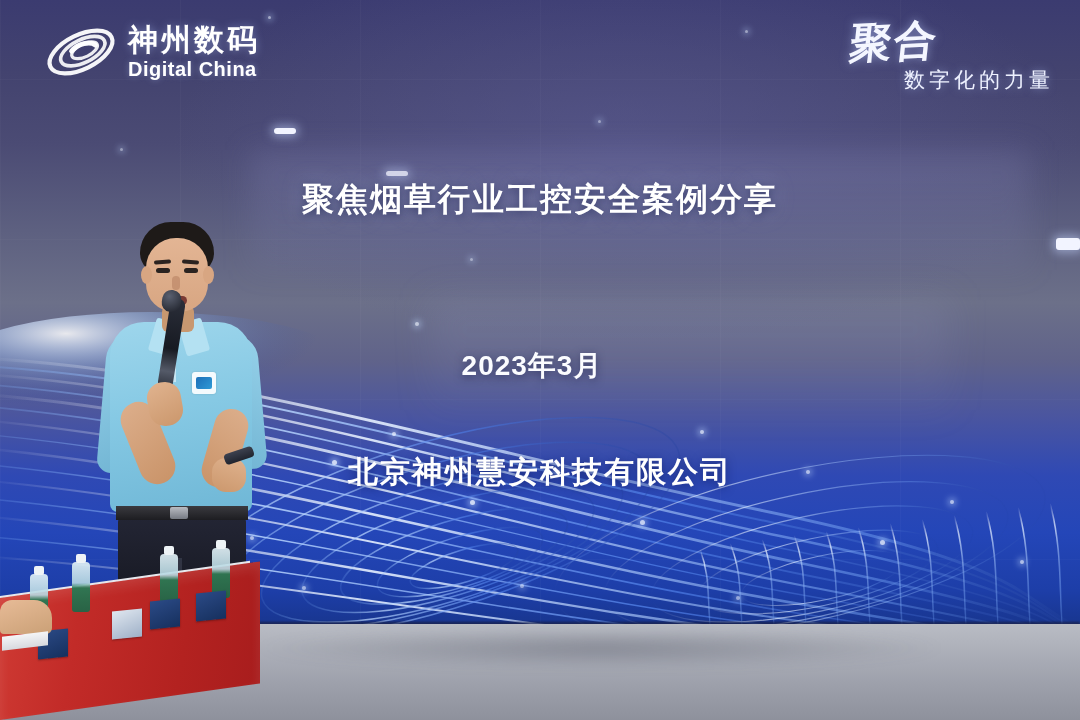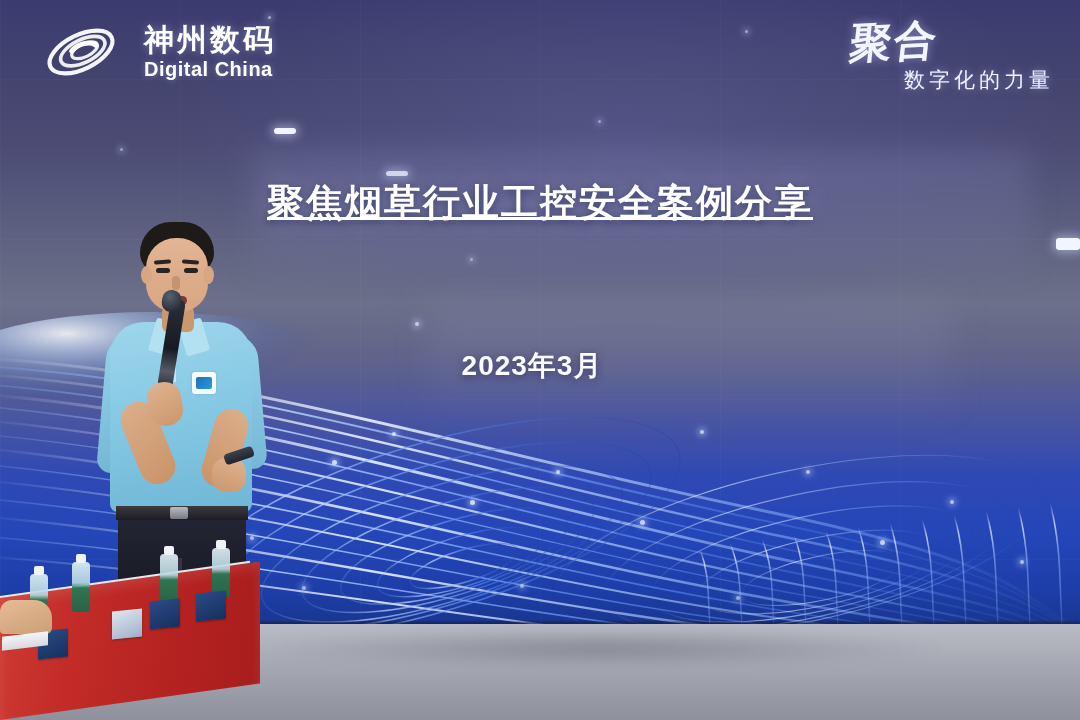--- a/index.html
+++ b/index.html
@@ -59,21 +59,21 @@
   
   .particles{position:absolute;inset:0;pointer-events:none;}
   .pt{position:absolute;border-radius:50%;background:#eaf2ff;box-shadow:0 0 6px 2px rgba(190,215,255,.75);}
 
   
   .lightbar{position:absolute;background:#f2f4ff;border-radius:3px;box-shadow:0 0 10px 3px rgba(200,215,255,.5);}
 
   
   .logo-dc{
     position:absolute;left:42px;top:20px;
-    display:flex;align-items:center;gap:24px;
+    display:flex;align-items:center;gap:8px;
   }
   .dc-mark{width:78px;height:64px;flex:0 0 auto;}
   .dc-text{display:flex;flex-direction:column;line-height:1;}
   .dc-cn{
     font-size:30px;font-weight:700;color:#ffffff;letter-spacing:3px;
     text-shadow:0 0 8px rgba(180,200,255,.45);
   }
   .dc-en{
     font-size:20px;font-weight:700;color:#ffffff;letter-spacing:.5px;margin-top:4px;
     text-shadow:0 0 6px rgba(180,200,255,.4);
@@ -95,24 +95,23 @@
   .slogan-sub{
     font-size:21px;font-weight:400;color:#eef1ff;letter-spacing:4px;
     margin-top:-4px;
     text-shadow:0 0 8px rgba(180,200,255,.5);
   }
 
   
   .slide-title{
     position:absolute;left:0;right:0;top:178px;
     text-align:center;
-    font-size:37px;font-weight:700;color:#ffffff;
+    font-size:32px;font-weight:700;color:#ffffff;
     letter-spacing:2px;
     text-shadow:0 2px 10px rgba(20,25,70,.6), 0 0 22px rgba(190,210,255,.35);
-    text-decoration:underline;
   }
   .slide-date{
     position:absolute;left:0;right:16px;top:347px;
     text-align:center;
     font-size:28px;font-weight:700;color:#fbfcff;letter-spacing:1px;
     text-shadow:0 2px 8px rgba(20,25,70,.55);
   }
   .slide-company{
     position:absolute;left:0;right:0;top:452px;
     text-align:center;
@@ -412,20 +411,21 @@
 
   <div class="slogan">
     <div>
       <span class="slogan-brush">聚合</span>
     </div>
     <div class="slogan-sub">数字化的力量</div>
   </div>
 
   <div class="slide-title">聚焦烟草行业工控安全案例分享</div>
   <div class="slide-date">2023年3月</div>
+  <div class="slide-company">北京神州慧安科技有限公司</div>
 
   <div class="floor-edge"></div>
   <div class="floor"></div>
   <div class="floor-shadow"></div>
 
   <div class="speaker">
     <div class="sp-pants"></div>
     <div class="sp-pants-split"></div>
     <div class="sp-shoulder-l"></div>
     <div class="sp-shoulder-r"></div>

